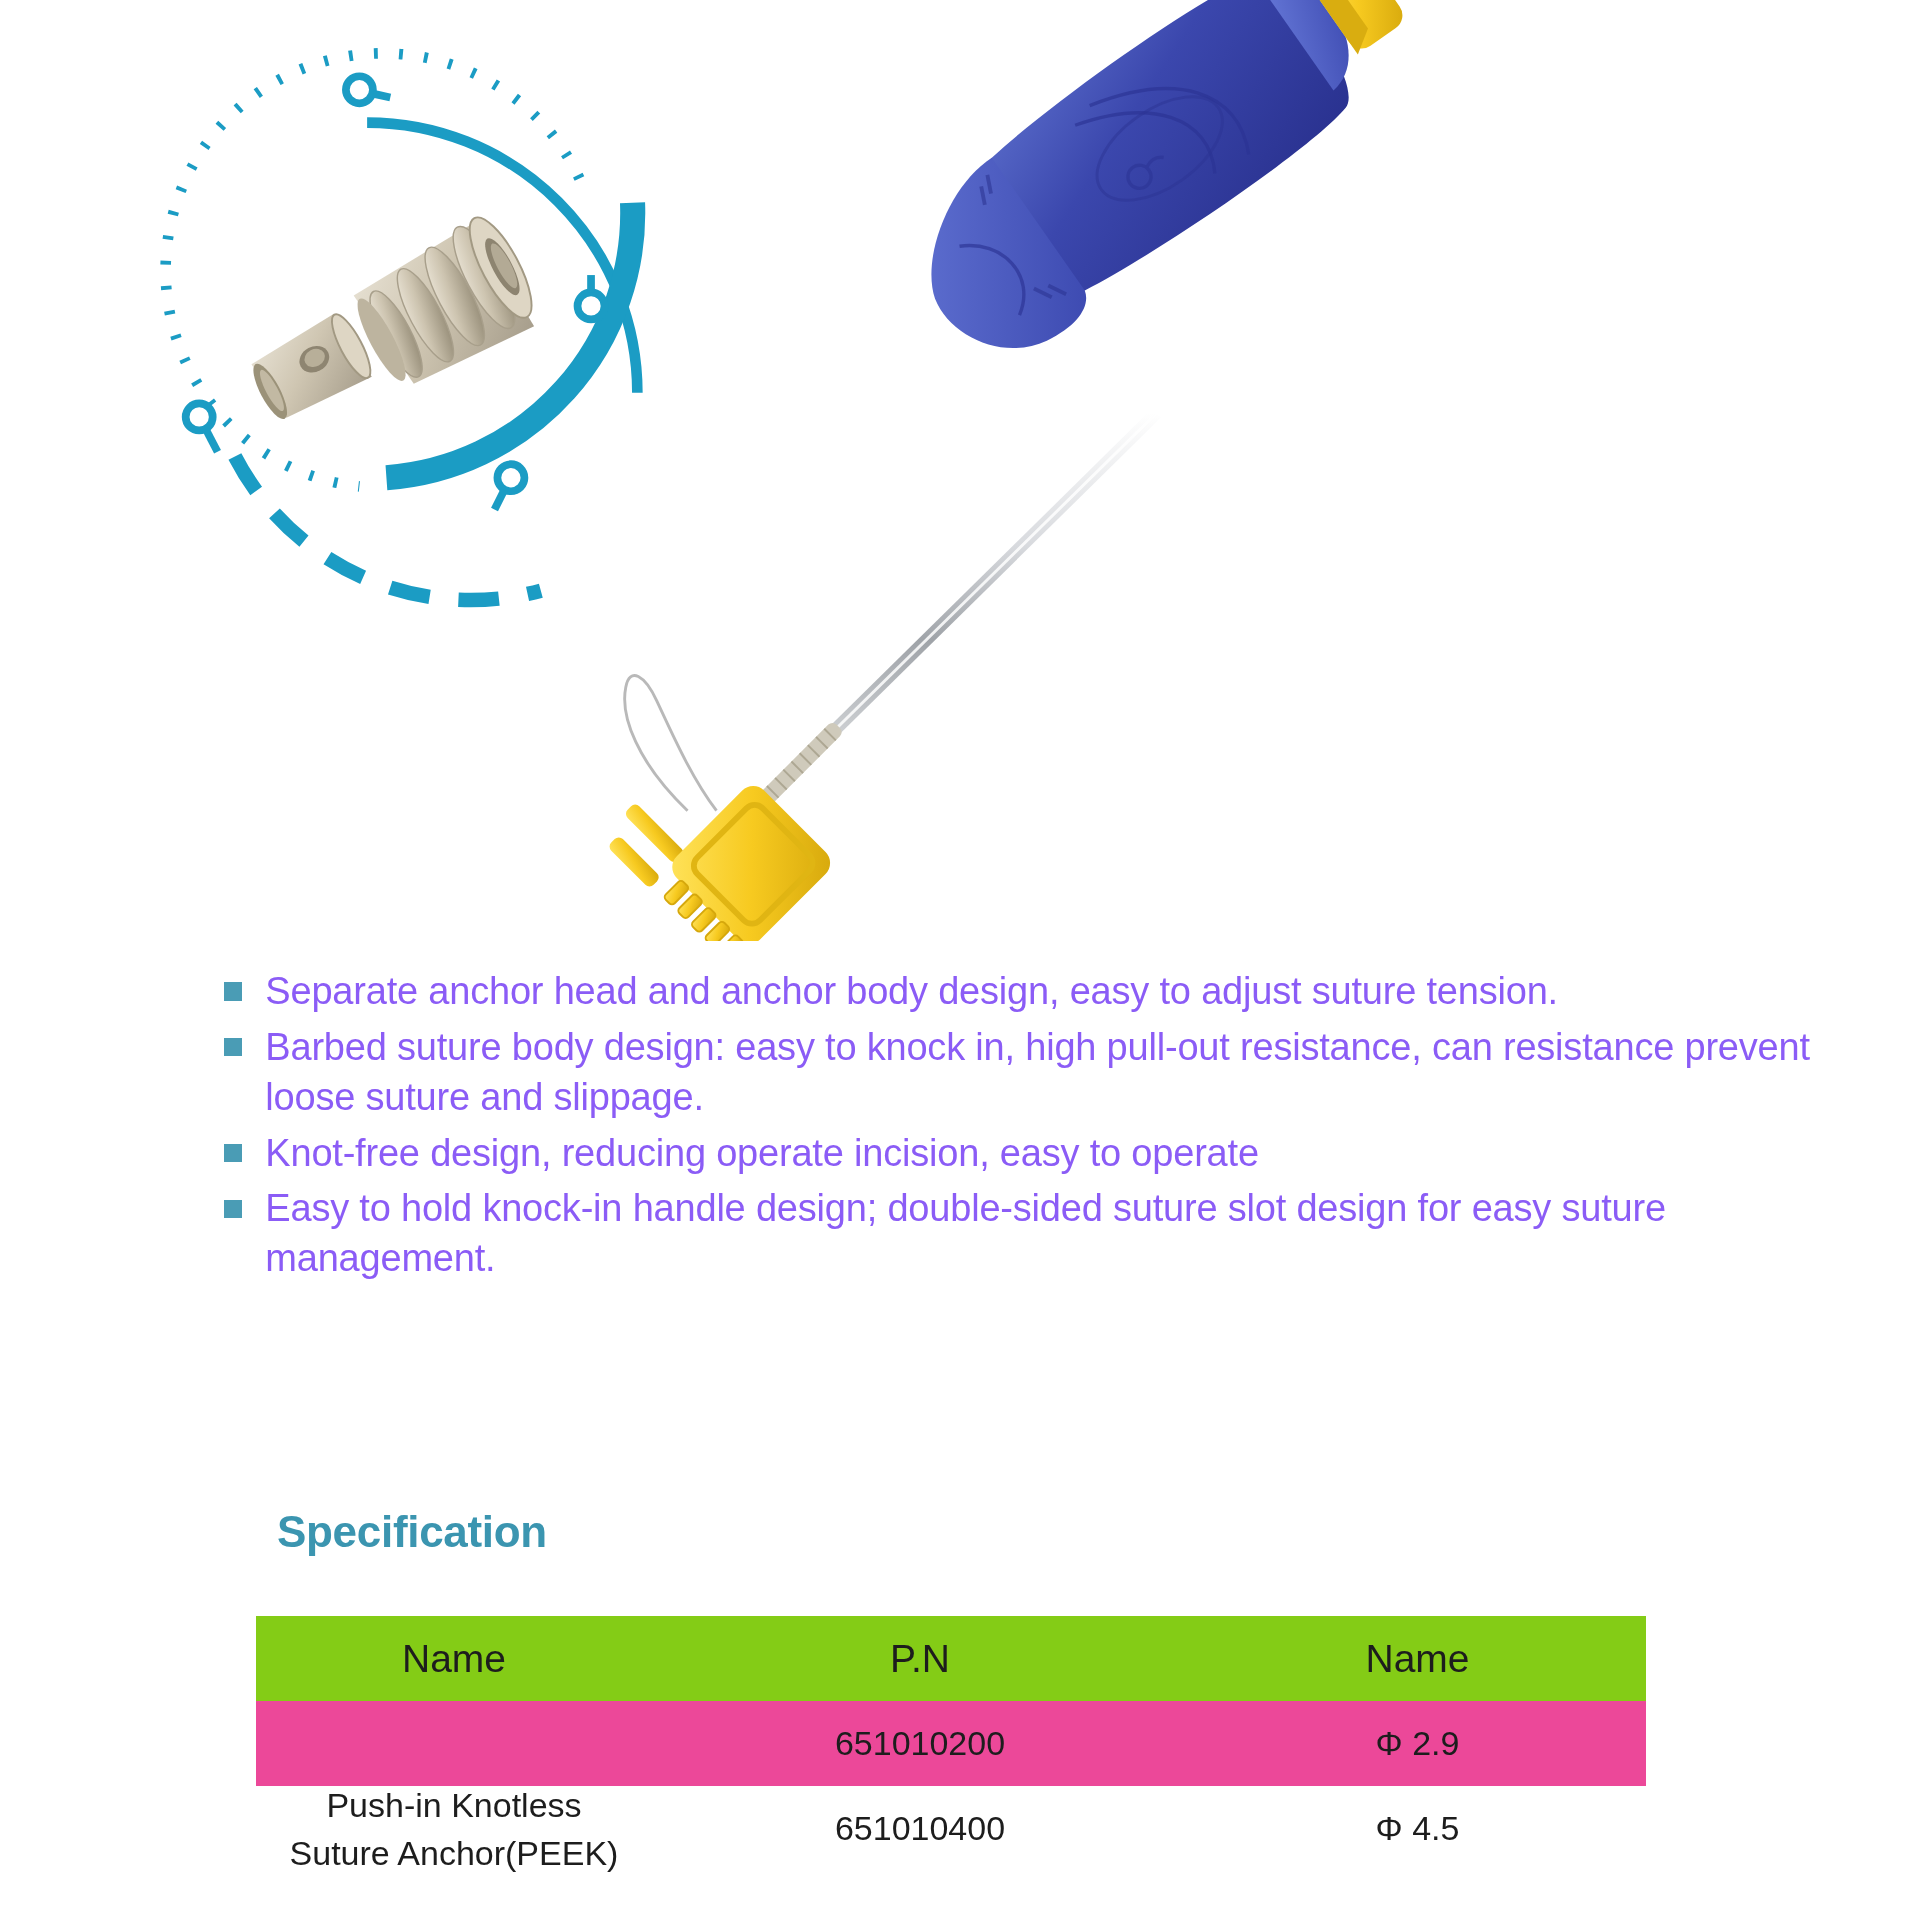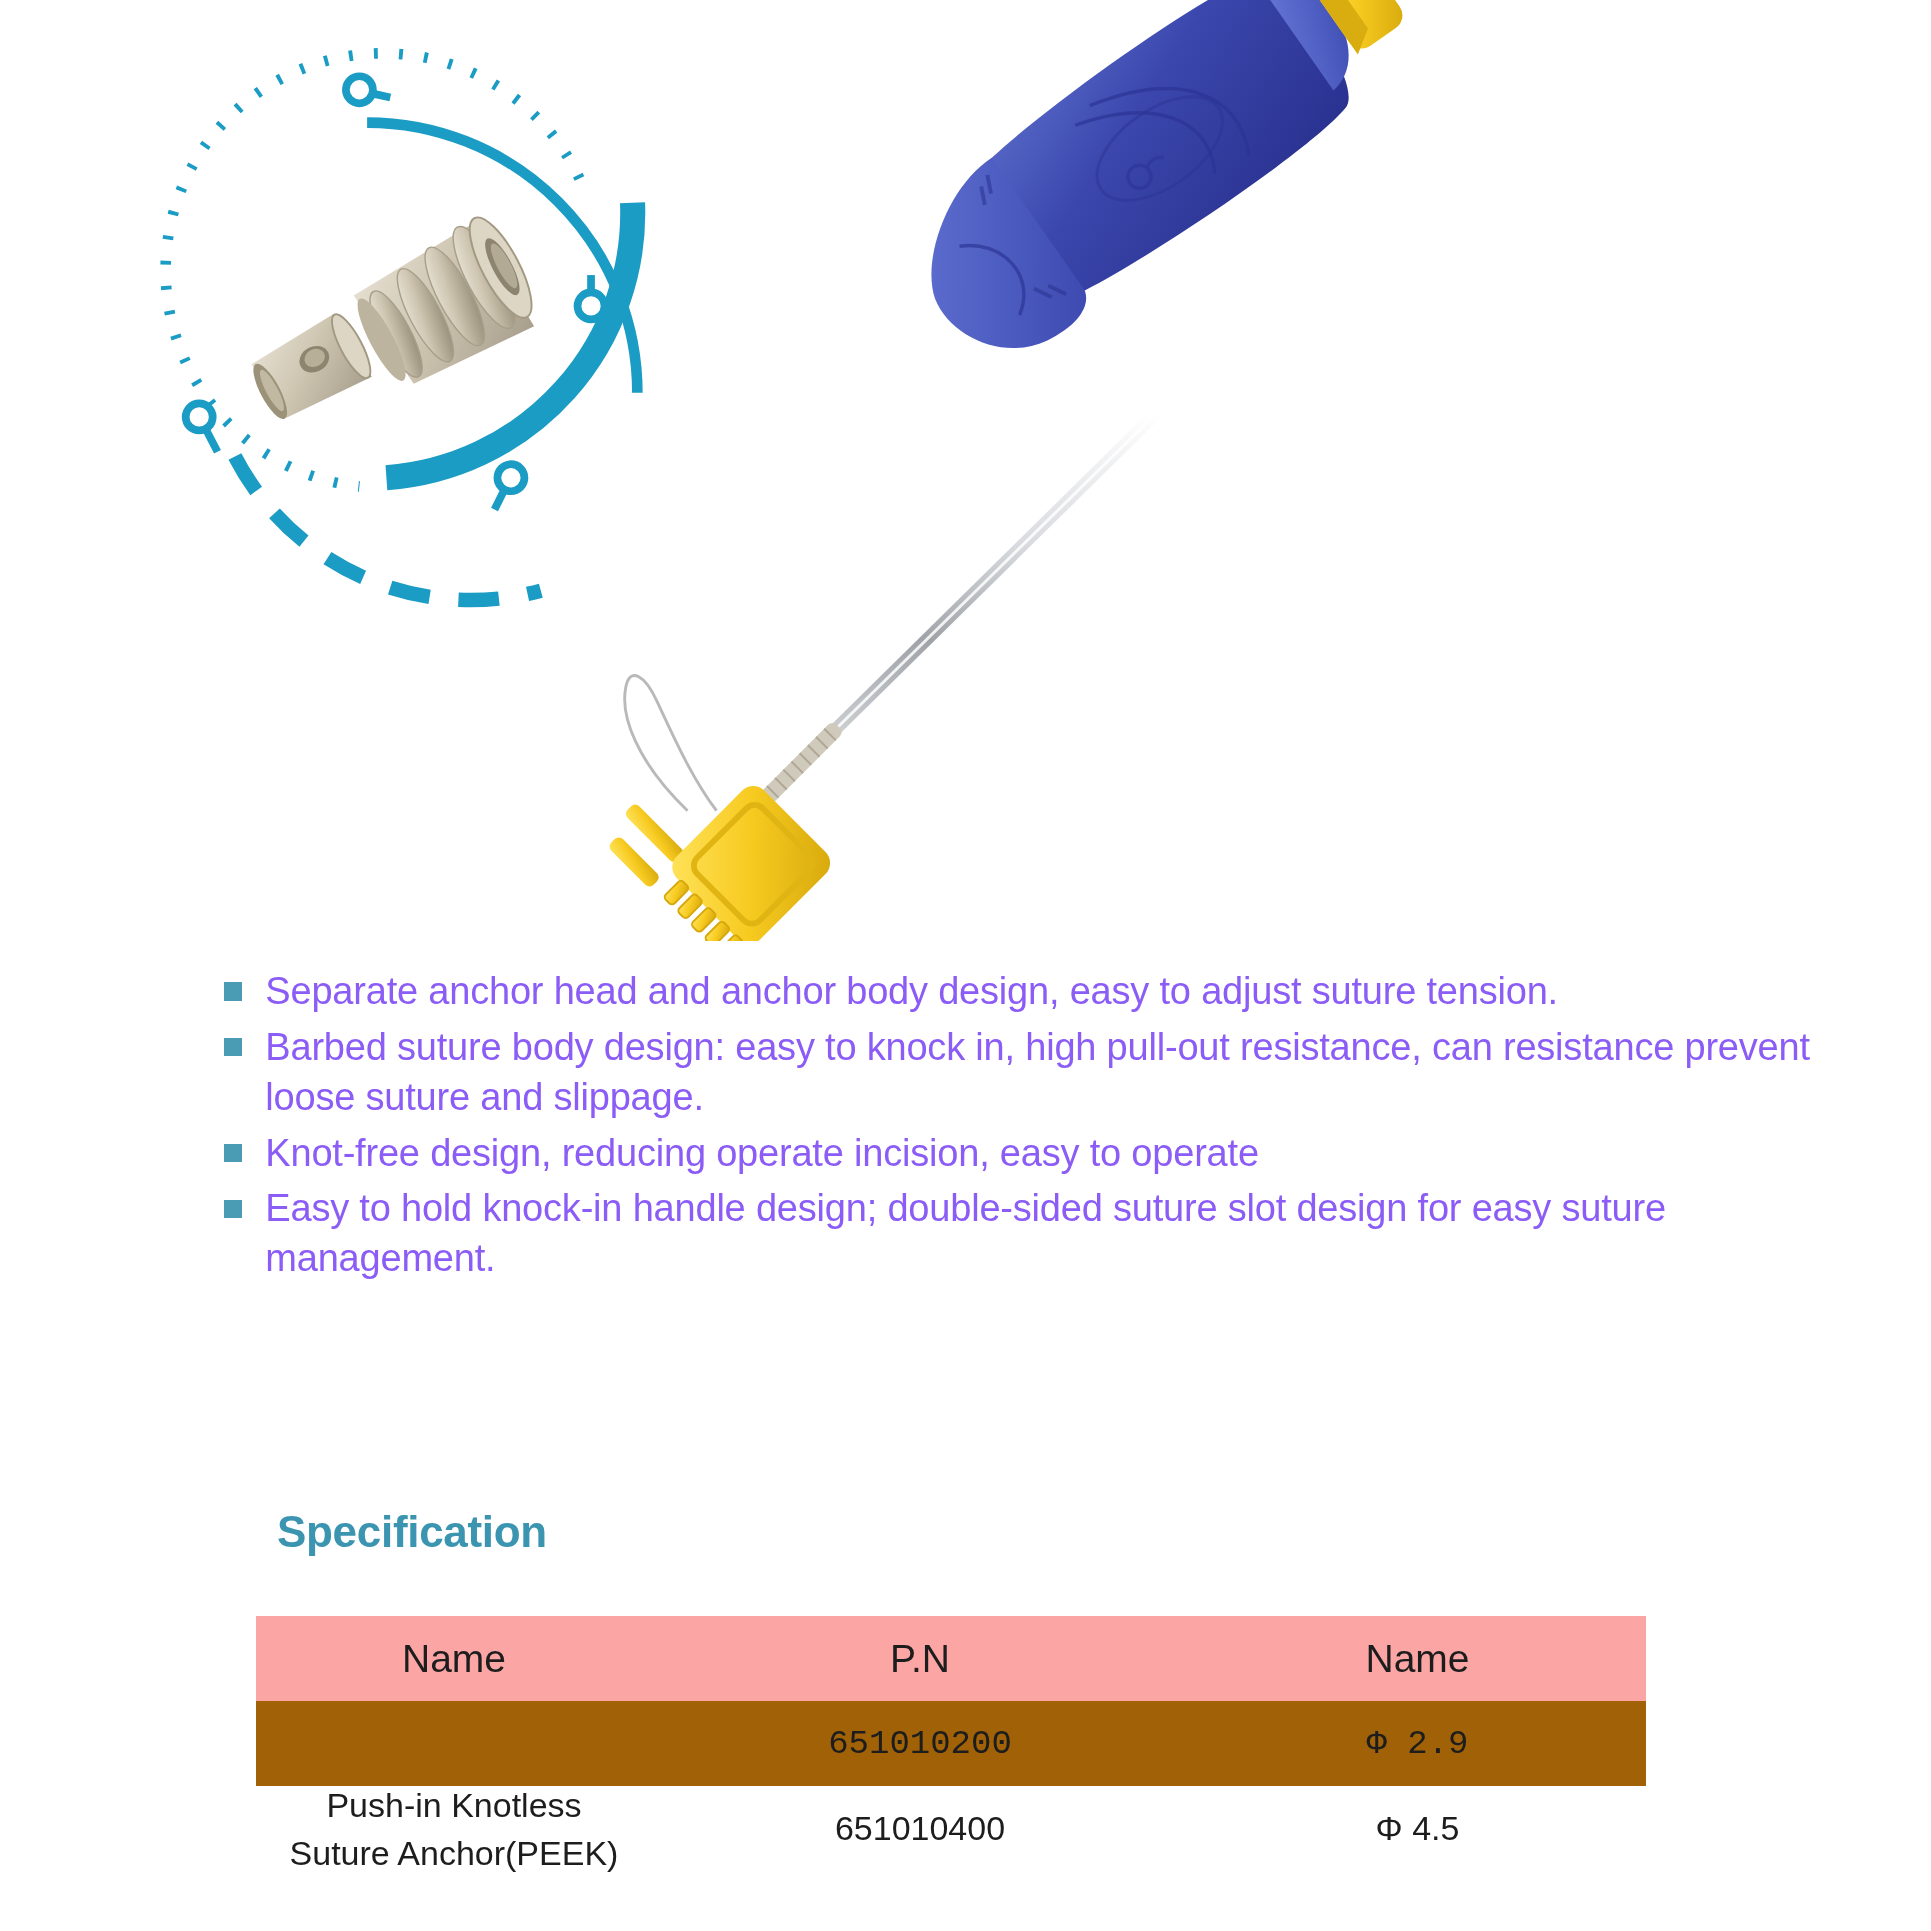--- a/index.html
+++ b/index.html
@@ -63,42 +63,42 @@
   }
 
   #spec-table {
     position: absolute;
     left: 256px;
     top: 1616px;
     width: 1390px;
   }
   .spec-header {
     display: flex;
-    background: #fca5a5;
+    background: #84cc16;
     height: 85px;
     align-items: center;
   }
   .spec-header .cell {
     font-size: 39px;
     color: #1d1d1d;
     text-align: center;
   }
   .col-name  { width: 396px; flex: 0 0 auto; }
   .col-pn    { width: 536px; flex: 0 0 auto; }
   .col-size  { width: 459px; flex: 0 0 auto; }
 
   .spec-body {
     position: relative;
   }
   .spec-row {
     display: flex;
     align-items: center;
     height: 85px;
   }
-  .spec-row.shaded { background: #a16207; font-family: Liberation Mono, monospace; }
+  .spec-row.shaded { background: #ec4899; }
   .spec-row .cell {
     font-size: 34px;
     color: #1d1d1d;
     text-align: center;
   }
   
   .name-merged {
     position: absolute;
     left: 0;
     top: 0;

